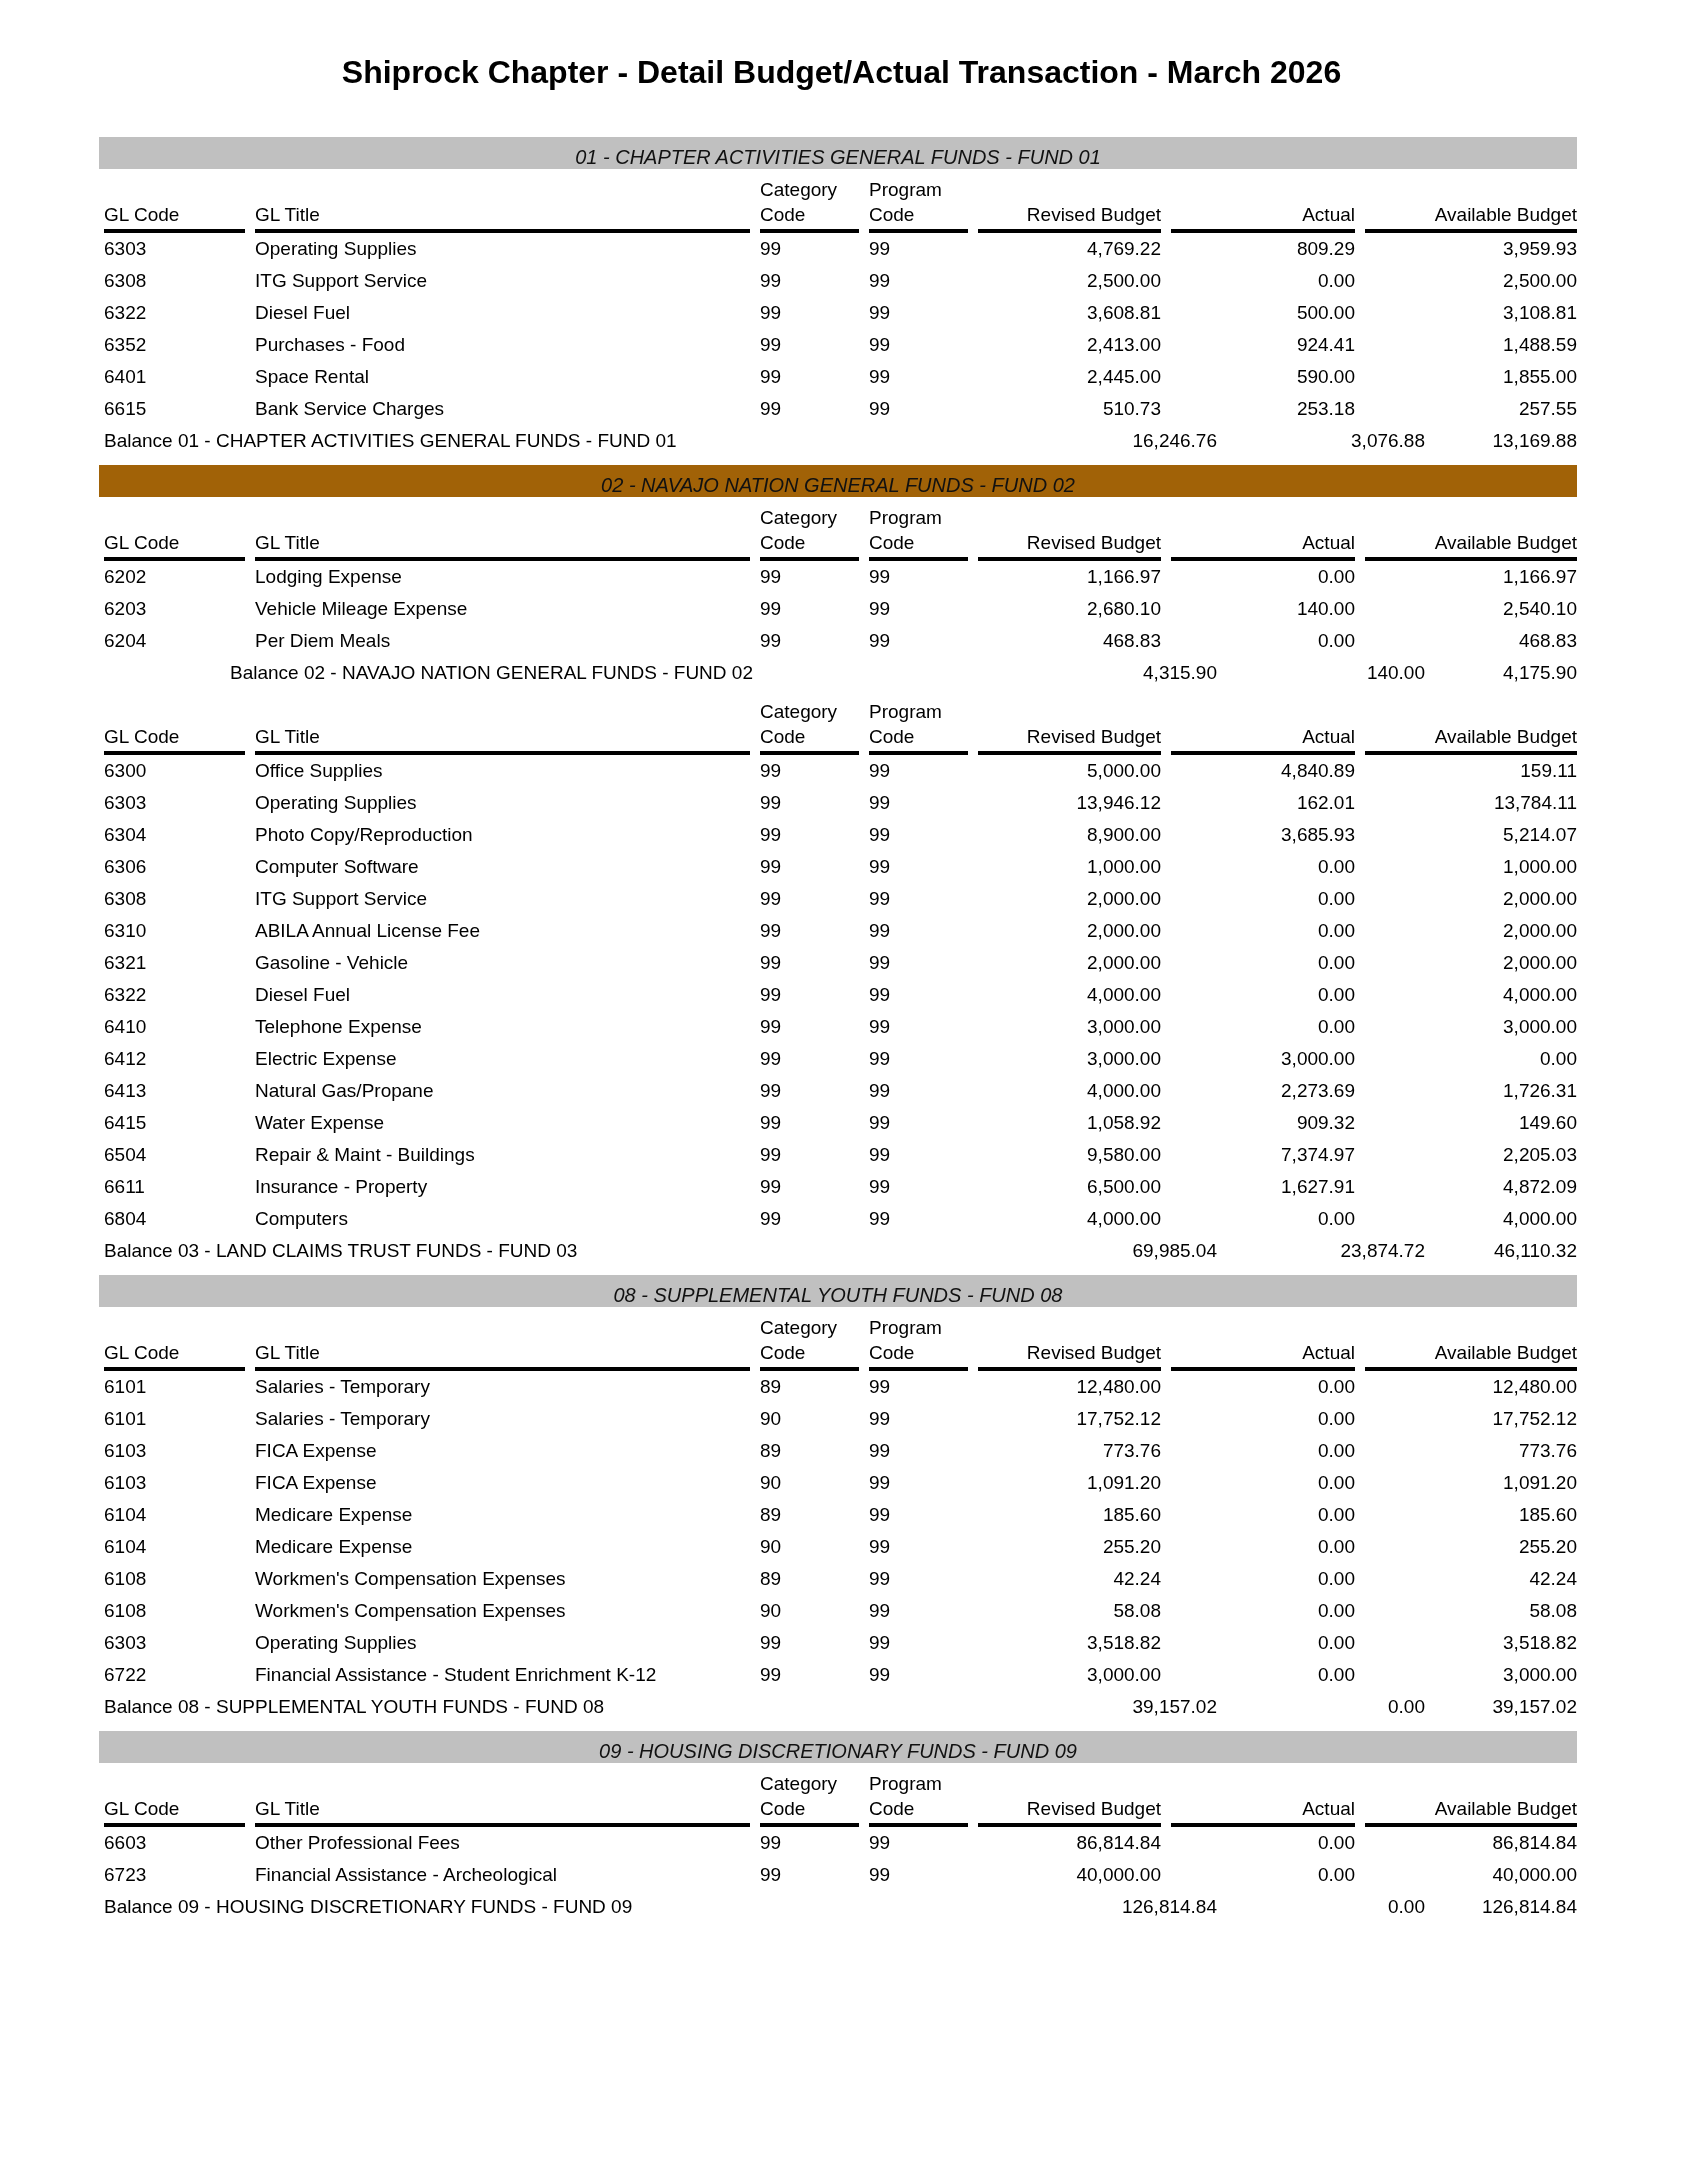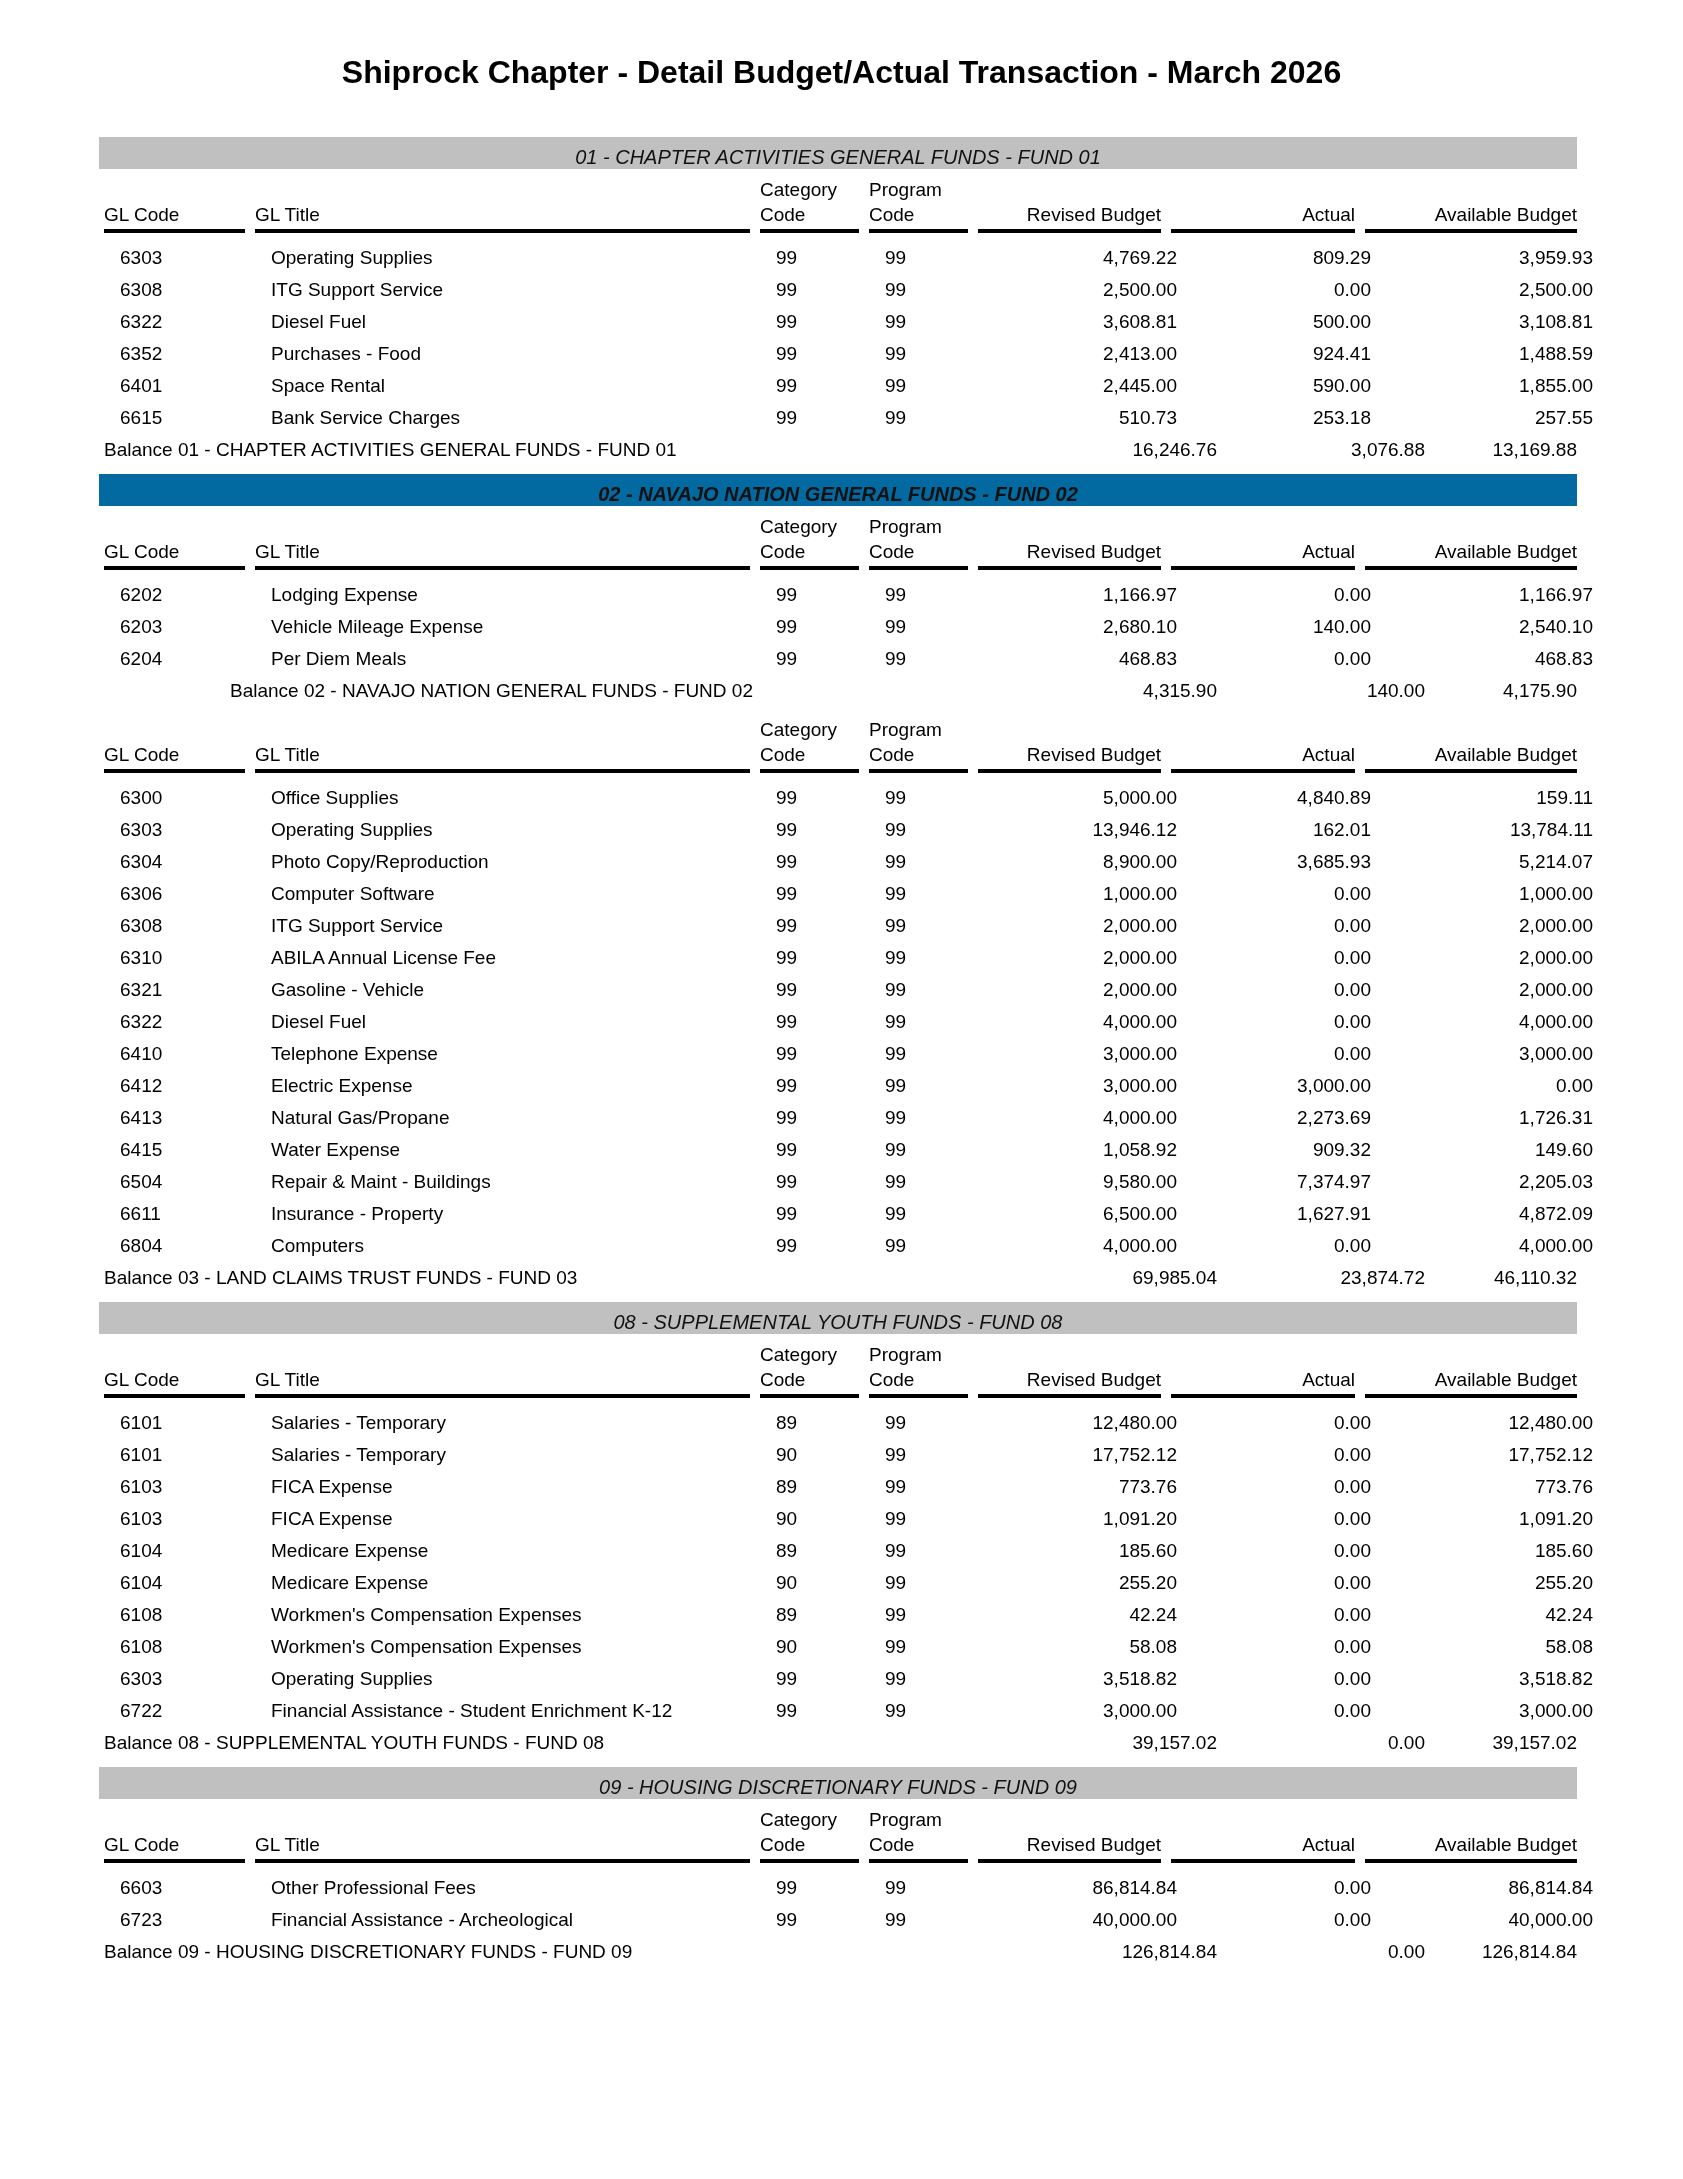--- a/index.html
+++ b/index.html
@@ -44,21 +44,21 @@
     align-items: end;
   }
   .cell { white-space: nowrap; overflow: hidden; }
   .num { text-align: right; }
   .colhead-top { margin-top: 6px; height: 26px; }
   .colhead { height: 32px; }
   .colhead > div {
     border-bottom: 4px solid #000;
     padding-bottom: 3px;
   }
-  .rows { margin-top: 9px; padding-left: 16px; }
+  .rows { margin-top: 0; }
   .data-row { height: 32px; align-items: center; }
   .balance-row { height: 32px; align-items: center; gap: 24px; }
   .bal-label {
     grid-column: 1 / 5;
     white-space: nowrap;
     overflow: hidden;
   }
   .balance-row.indent .bal-label { padding-left: 126px; }
 </style>
 </head>
@@ -152,21 +152,21 @@
 </div>
     <div class="grid balance-row">
       <div class="bal-label">Balance 01 - CHAPTER ACTIVITIES GENERAL FUNDS - FUND 01</div>
       <div class="cell num c5">16,246.76</div>
       <div class="cell num c6">3,076.88</div>
       <div class="cell num c7">13,169.88</div>
     </div>
   </section>
 
   <section class="fund">
-    <div class="fund-bar" style="background: #0369a1; font-weight: bold;">
+    <div class="fund-bar" style="background: #a16207;">
       <span class="fund-bar-text">02 - NAVAJO NATION GENERAL FUNDS - FUND 02</span>
     </div>
     <div class="grid colhead-top">
       <div class="cell"></div>
       <div class="cell"></div>
       <div class="cell">Category</div>
       <div class="cell">Program</div>
       <div class="cell"></div>
       <div class="cell"></div>
       <div class="cell"></div>

